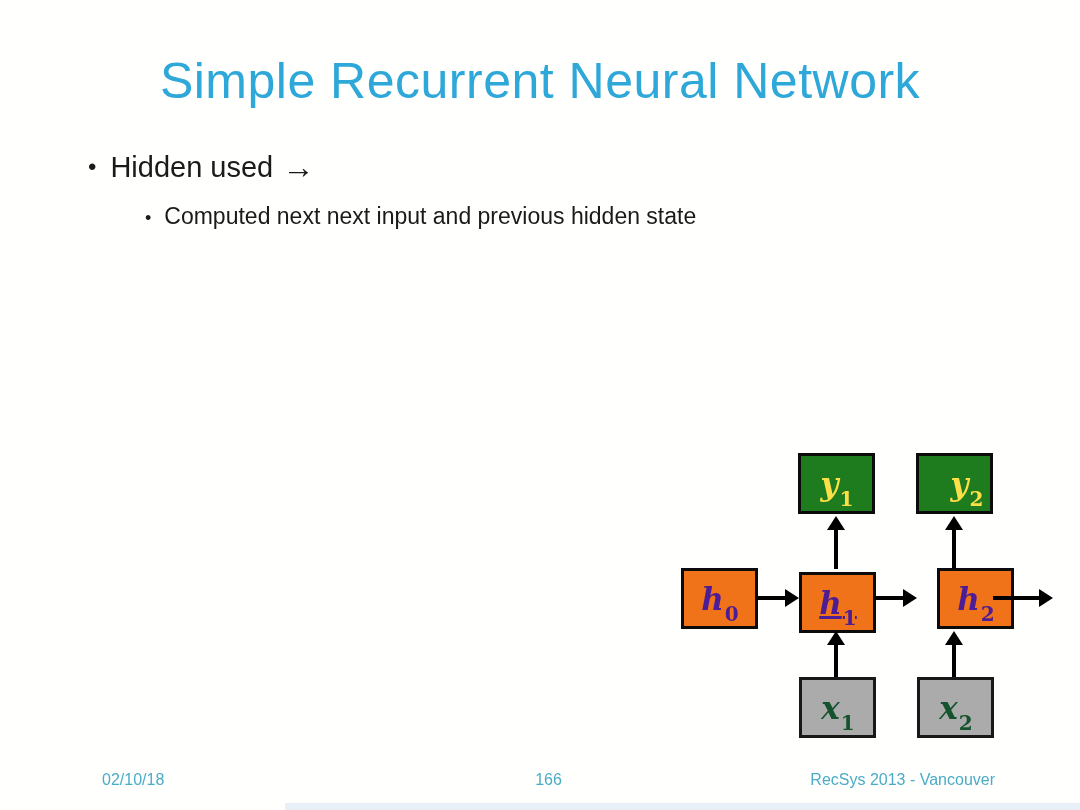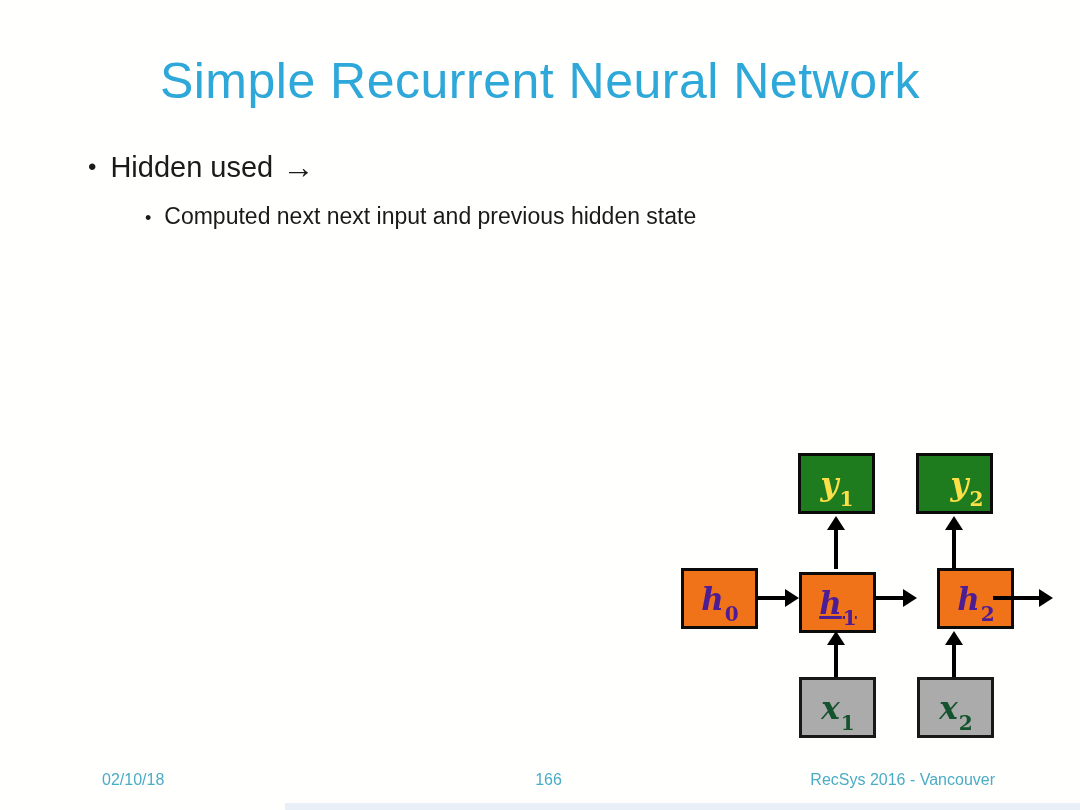--- a/index.html
+++ b/index.html
@@ -156,18 +156,18 @@
     <div class="arr-u a-h1-y1"></div>
     <div class="arr-u a-h2-y2"></div>
     <div class="arr-u a-x1-h1"></div>
     <div class="arr-u a-x2-h2"></div>
 
   </div>
 
   <div class="footer">
     <span class="f-left">02/10/18</span>
     <span class="f-mid">166</span>
-    <span class="f-right">RecSys 2016 - Vancouver</span>
+    <span class="f-right">RecSys 2013 - Vancouver</span>
   </div>
 
   <div class="bottom-accent"></div>
 
 </div>
 
 </body></html>

